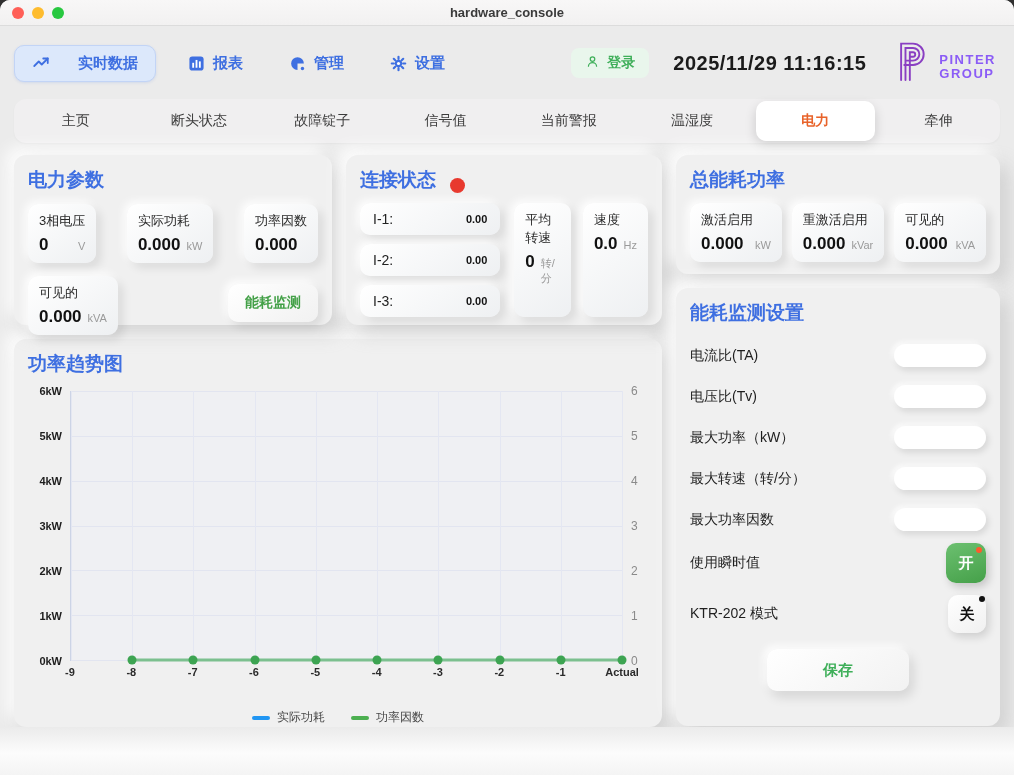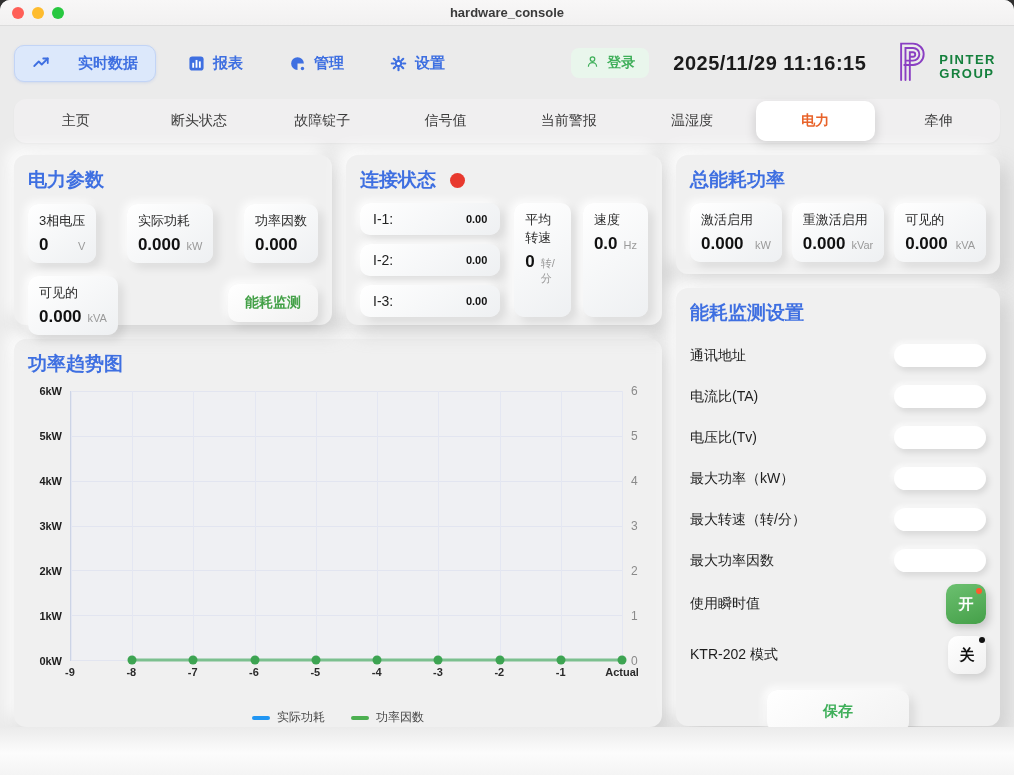--- a/index.html
+++ b/index.html
@@ -15,21 +15,21 @@
   .win-title { position:absolute; left:0; right:0; text-align:center; font-size:13px; font-weight:bold; color:#3a3a3a; pointer-events:none; }
 
   
   .header { display:flex; align-items:center; padding:13px 18px 9px 14px; flex:0 0 auto; }
   .nav-btn { display:flex; align-items:center; gap:8px; background:none; border:none; color:#3e6fe1; font-size:15px; font-weight:600; cursor:pointer; margin-right:46px; }
   .nav-btn.active { background:#dce8fb; border:1px solid #c2d4f6; border-radius:10px; padding:8px 17px; margin-right:32px; box-shadow:0 1px 3px rgba(62,111,225,0.15);gap:28px; }
   .nav-btn svg { display:block; }
   .login-btn { margin-left:auto; display:flex; align-items:center; gap:7px; background:#e9f6ec; border:none; border-radius:8px; padding:6px 14px; color:#3faf5a; font-size:14px; font-weight:600; cursor:pointer; }
   .timestamp { margin:0 28px 0 24px; font-size:20px; font-weight:bold; color:#1b1b1b; letter-spacing:0.5px; white-space:nowrap; }
   .logo { display:flex; align-items:center; gap:7px; }
-  .logo-text { color:#15803d; font-weight:bold; font-size:13px; letter-spacing:1.5px; line-height:1.1;margin-top:8px; }
+  .logo-text { color:#8b5cf6; font-weight:bold; font-size:13px; letter-spacing:1.5px; line-height:1.1;margin-top:8px; }
 
   
   .tabbar { margin:3px 14px 0; background:#f0eff0; border-radius:12px; height:44px; display:flex; align-items:stretch; box-shadow:0 1px 2px rgba(0,0,0,0.04); flex:0 0 auto; }
   .tab { flex:1; border:none; background:none; font-size:14px; color:#3c3c3c; cursor:pointer; border-radius:10px; margin:2px; }
   .tab.active { background:#fff; color:#e8632a; font-weight:bold; box-shadow:0 5px 12px rgba(0,0,0,0.16); }
 
   
   .main { display:flex; gap:14px; padding:12px 14px 0; flex:0 0 auto; }
   .col-left { width:648px; flex:0 0 auto; }
   .col-right { flex:1; }
@@ -45,21 +45,21 @@
   .card-unit { font-size:11px; color:#9a9a9a; }
 
   
   .pp-panel { width:318px; flex:0 0 auto; }
   .pp-row1 { display:flex; justify-content:space-between; margin-top:11px; }
   .pp-row2 { display:flex; justify-content:space-between; align-items:flex-start; margin-top:13px; }
   .monitor-btn { background:linear-gradient(145deg,#ffffff,#f1f1f1); border:none; border-radius:10px; padding:10px 17px; color:#43a047; font-size:14px; font-weight:bold; cursor:pointer; box-shadow:4px 5px 10px rgba(0,0,0,0.10), -3px -3px 8px #fff; margin-top:8px; }
 
   
   .conn-panel { flex:1; }
-  .conn-title-row { display:flex; align-items:center; gap:14px; }
+  .conn-title-row { display:flex; align-items:flex-end; gap:14px; }
   .status-dot { width:15px; height:15px; border-radius:50%; background:#e8392e; }
   .conn-body { display:flex; gap:14px; margin-top:10px; }
   .conn-left { flex:1.05; display:flex; flex-direction:column; gap:9px; }
   .i-card { display:flex; justify-content:space-between; align-items:center; padding:8px 13px; }
   .i-label { font-size:14px; color:#222; }
   .i-value { font-size:11px; font-weight:bold; color:#111; }
   .conn-right { flex:1; display:flex; gap:12px; }
 
   
   .tp-cards { display:flex; gap:10px; margin-top:10px; }
@@ -388,24 +388,20 @@
                   <span class="card-unit">kVA</span>
                 </div>
             </div>
           </div>
         </div>
 
         <div class="panel settings-panel">
           <div class="panel-title">能耗监测设置</div>
 
           <div class="settings-row">
-            <span class="settings-label">通讯地址</span>
-            <input class="pill-input" value="" style="">
-          </div>
-          <div class="settings-row">
             <span class="settings-label">电流比(TA)</span>
             <input class="pill-input" value="" style="">
           </div>
           <div class="settings-row">
             <span class="settings-label">电压比(Tv)</span>
             <input class="pill-input" value="" style="">
           </div>
           <div class="settings-row">
             <span class="settings-label">最大功率（kW）</span>
             <input class="pill-input" value="" style="">

